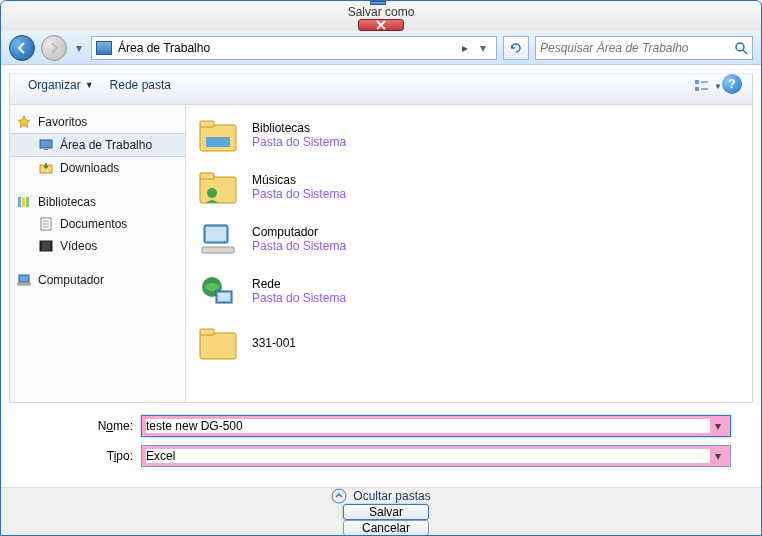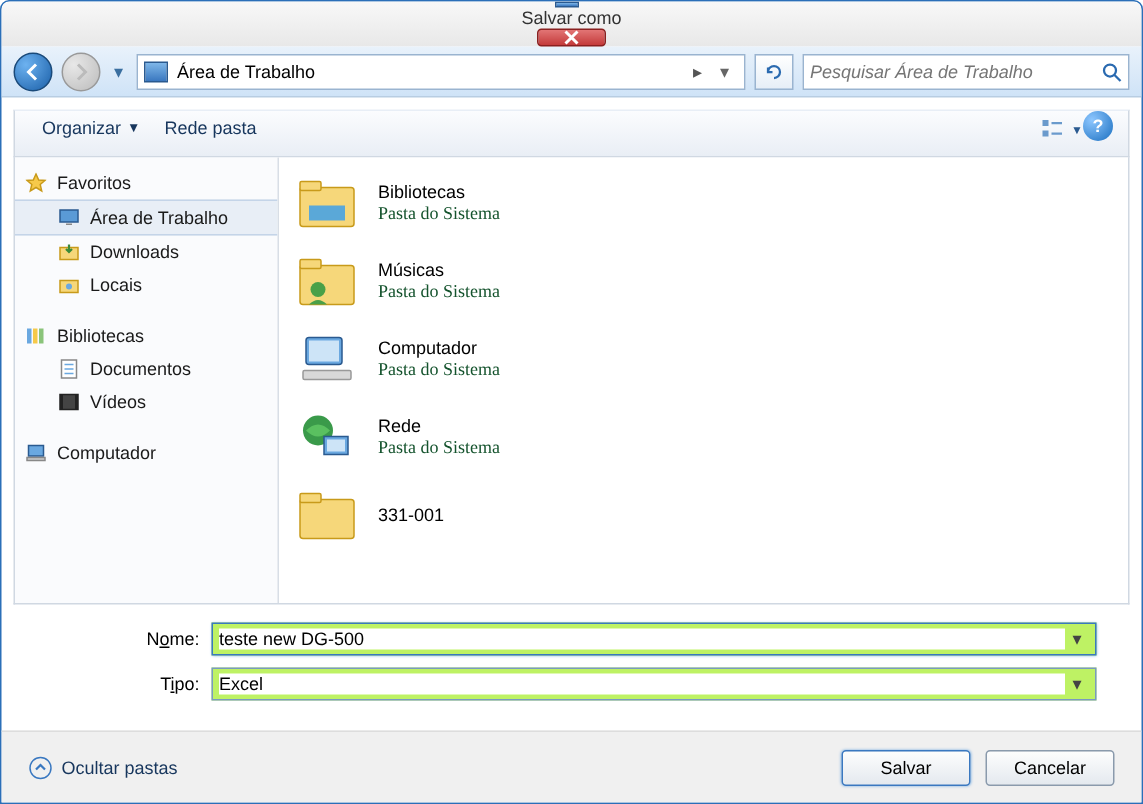--- a/index.html
+++ b/index.html
@@ -45,34 +45,34 @@
 .side-item .icon { width: 16px; height: 16px; margin-right: 6px; display: flex; align-items: center; justify-content: center; }
 .side-item.selected { background: #e8eef6; border: 1px solid #c4d4e8; border-left: none; border-right: none; }
 
 .filepane { flex: 1; background: #fff; overflow-y: auto; position: relative; padding: 4px 0; }
 .filepane::-webkit-scrollbar { width: 16px; }
 .filepane::-webkit-scrollbar-track { background: #f0f0f0; }
 .filepane::-webkit-scrollbar-thumb { background: #c8c8c8; border: 1px solid #aaa; }
 .file-item { display: flex; align-items: center; padding: 6px 10px; cursor: pointer; }
 .file-item .big-icon { width: 44px; height: 40px; margin-right: 12px; display: flex; align-items: center; justify-content: center; }
 .file-item .labels .name { color: #000; }
-.file-item .labels .sub { color: #14532d; font-family: Liberation Serif, serif; }
+.file-item .labels .sub { color: #8b5cf6; }
 
 
 .fields { padding: 12px 30px 4px 30px; }
 .field-row { display: flex; align-items: center; margin-bottom: 8px; }
 .field-row label { width: 110px; text-align: right; padding-right: 8px; color: #000; }
 .field-row label .u { text-decoration: underline; }
-.field-row .combo { flex: 1; height: 22px; border: 1px solid #7a9ac0; background: #bef264; display: flex; align-items: center; padding: 0 4px; position: relative; }
+.field-row .combo { flex: 1; height: 22px; border: 1px solid #7a9ac0; background: #f9a8d4; display: flex; align-items: center; padding: 0 4px; position: relative; }
 .field-row .combo.focused { border-color: #3a78c0; box-shadow: 0 0 2px #6ea8e0; }
 .field-row .combo input { flex: 1; border: none; outline: none; }
 .field-row .combo .dd { width: 16px; text-align: center; color: #444; cursor: pointer; }
 
 
-.footer { position: absolute; bottom: 0; left: 0; right: 0; height: 48px; background: #f0f0f0; border-top: 1px solid #ddd; display: flex; align-items: center; padding: 0 18px; }
+.footer { position: absolute; bottom: 0; left: 0; right: 0; height: 48px; background: #f0f0f0; border-top: 1px solid #ddd; display: flex; align-items: center; padding: 0 18px; flex-direction: column; }
 .footer .hide-folders { display: flex; align-items: center; gap: 6px; color: #17365d; cursor: pointer; }
 .footer .spacer { flex: 1; }
 .footer button { width: 86px; height: 24px; margin-left: 10px; border: 1px solid #8a9aac; background: linear-gradient(#fdfdfd,#e4e9ef); border-radius: 3px; cursor: pointer; }
 .footer button.primary { border-color: #3a78c0; box-shadow: 0 0 2px #6ea8e0; }
 
 svg { display: block; }
 </style>
 </head>
 <body>
 
@@ -166,29 +166,20 @@
       </div>
       <div class="side-item">
         <span class="icon">
             <svg width="14" height="12" viewBox="0 0 14 12">
               <rect x="1" y="3" width="12" height="8" fill="#f6d77a" stroke="#c89a1a"></rect>
               <path d="M7 1 L7 6 M5 4 L7 6 L9 4" stroke="#3a8a3a" stroke-width="1.5" fill="none"></path>
             </svg>
           </span>
         <span>Downloads</span>
       </div>
-      <div class="side-item">
-        <span class="icon">
-            <svg width="14" height="12" viewBox="0 0 14 12">
-              <rect x="1" y="3" width="12" height="8" fill="#f6d77a" stroke="#c89a1a"></rect>
-              <circle cx="7" cy="7" r="2" fill="#6aa8e0"></circle>
-            </svg>
-          </span>
-        <span>Locais</span>
-      </div>
     </div>
 
     <div class="side-group">
       <div class="side-header">
         <span class="icon">
             <svg width="14" height="14" viewBox="0 0 14 14">
               <rect x="1" y="2" width="3" height="10" fill="#6aa8e0"></rect>
               <rect x="5" y="2" width="3" height="10" fill="#f6c94a"></rect>
               <rect x="9" y="2" width="3" height="10" fill="#8ac47a"></rect>
             </svg>

